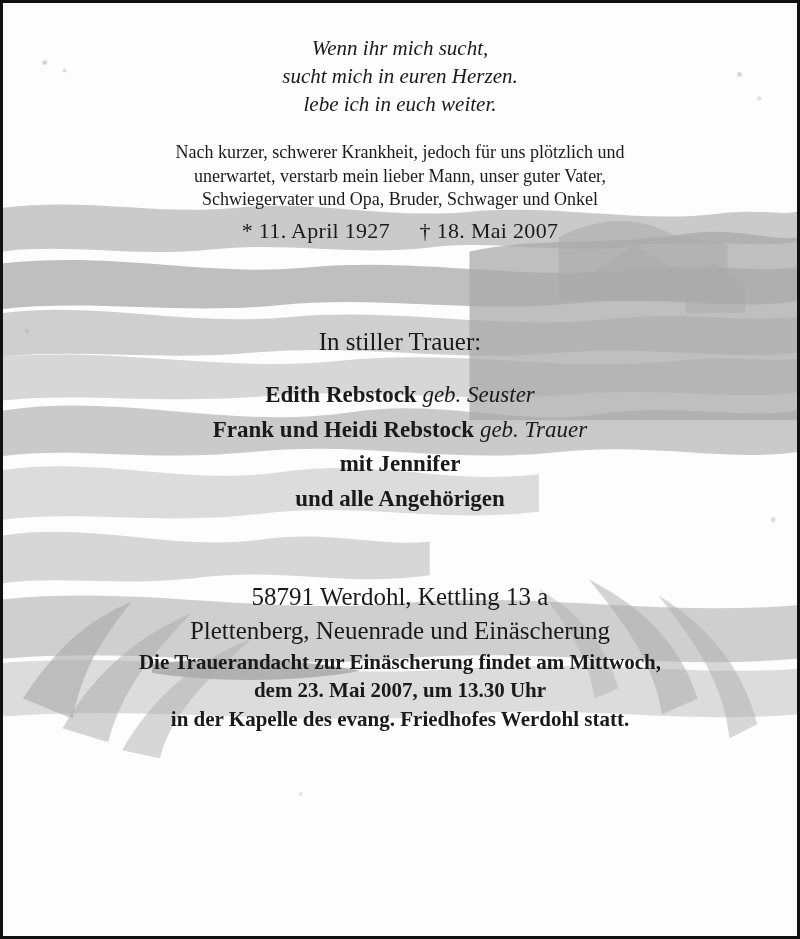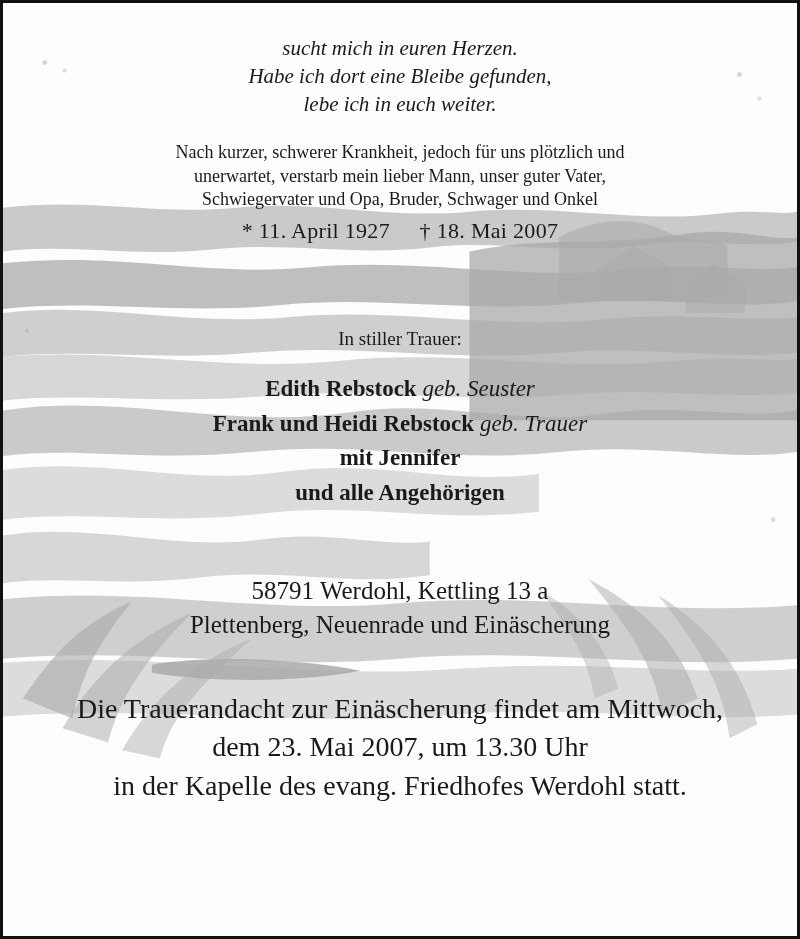--- a/index.html
+++ b/index.html
@@ -69,21 +69,21 @@
   }
 
   .dates {
     font-size: 22px;
     margin-top: 6px;
     letter-spacing: 0.3px;
   }
   .dates .sep { display: inline-block; width: 18px; }
 
   .mourning-label {
-    font-size: 19px;
+    font-size: 25px;
     margin-top: 84px;
   }
 
   .family {
     margin-top: 22px;
     font-size: 23px;
     line-height: 1.5;
     text-align: center;
   }
   .family .row { white-space: nowrap; }
@@ -91,23 +91,23 @@
   .family i { font-style: italic; font-weight: normal; }
 
   .address {
     font-size: 25px;
     line-height: 1.35;
     margin-top: 64px;
   }
   .address div { white-space: nowrap; }
 
   .service {
-    font-size: 28px;
+    font-size: 21px;
     line-height: 1.38;
-    margin-top: 48px;
+    font-weight: bold;
   }
   .service div { white-space: nowrap; }
 </style>
 </head>
 <body>
 
 <div class="obituary">
 
   <div class="bg-art">
     <svg viewBox="0 0 800 939" preserveAspectRatio="none" xmlns="http://www.w3.org/2000/svg">
@@ -148,22 +148,22 @@
         <circle cx="24" cy="330" r="2" opacity="0.5"></circle>
         <circle cx="776" cy="520" r="2.5" opacity="0.4"></circle>
         <circle cx="300" cy="796" r="2" opacity="0.3"></circle>
       </g>
     </svg>
   </div>
 
   <div class="content">
 
     <div class="verse">
+      <div>Wenn ihr mich sucht,</div>
       <div>sucht mich in euren Herzen.</div>
-      <div>Habe ich dort eine Bleibe gefunden,</div>
       <div>lebe ich in euch weiter.</div>
     </div>
 
     <div class="intro">
       <div>Nach kurzer, schwerer Krankheit, jedoch für uns plötzlich und</div>
       <div>unerwartet, verstarb mein lieber Mann, unser guter Vater,</div>
       <div>Schwiegervater und Opa, Bruder, Schwager und Onkel</div>
     </div>
 
 

